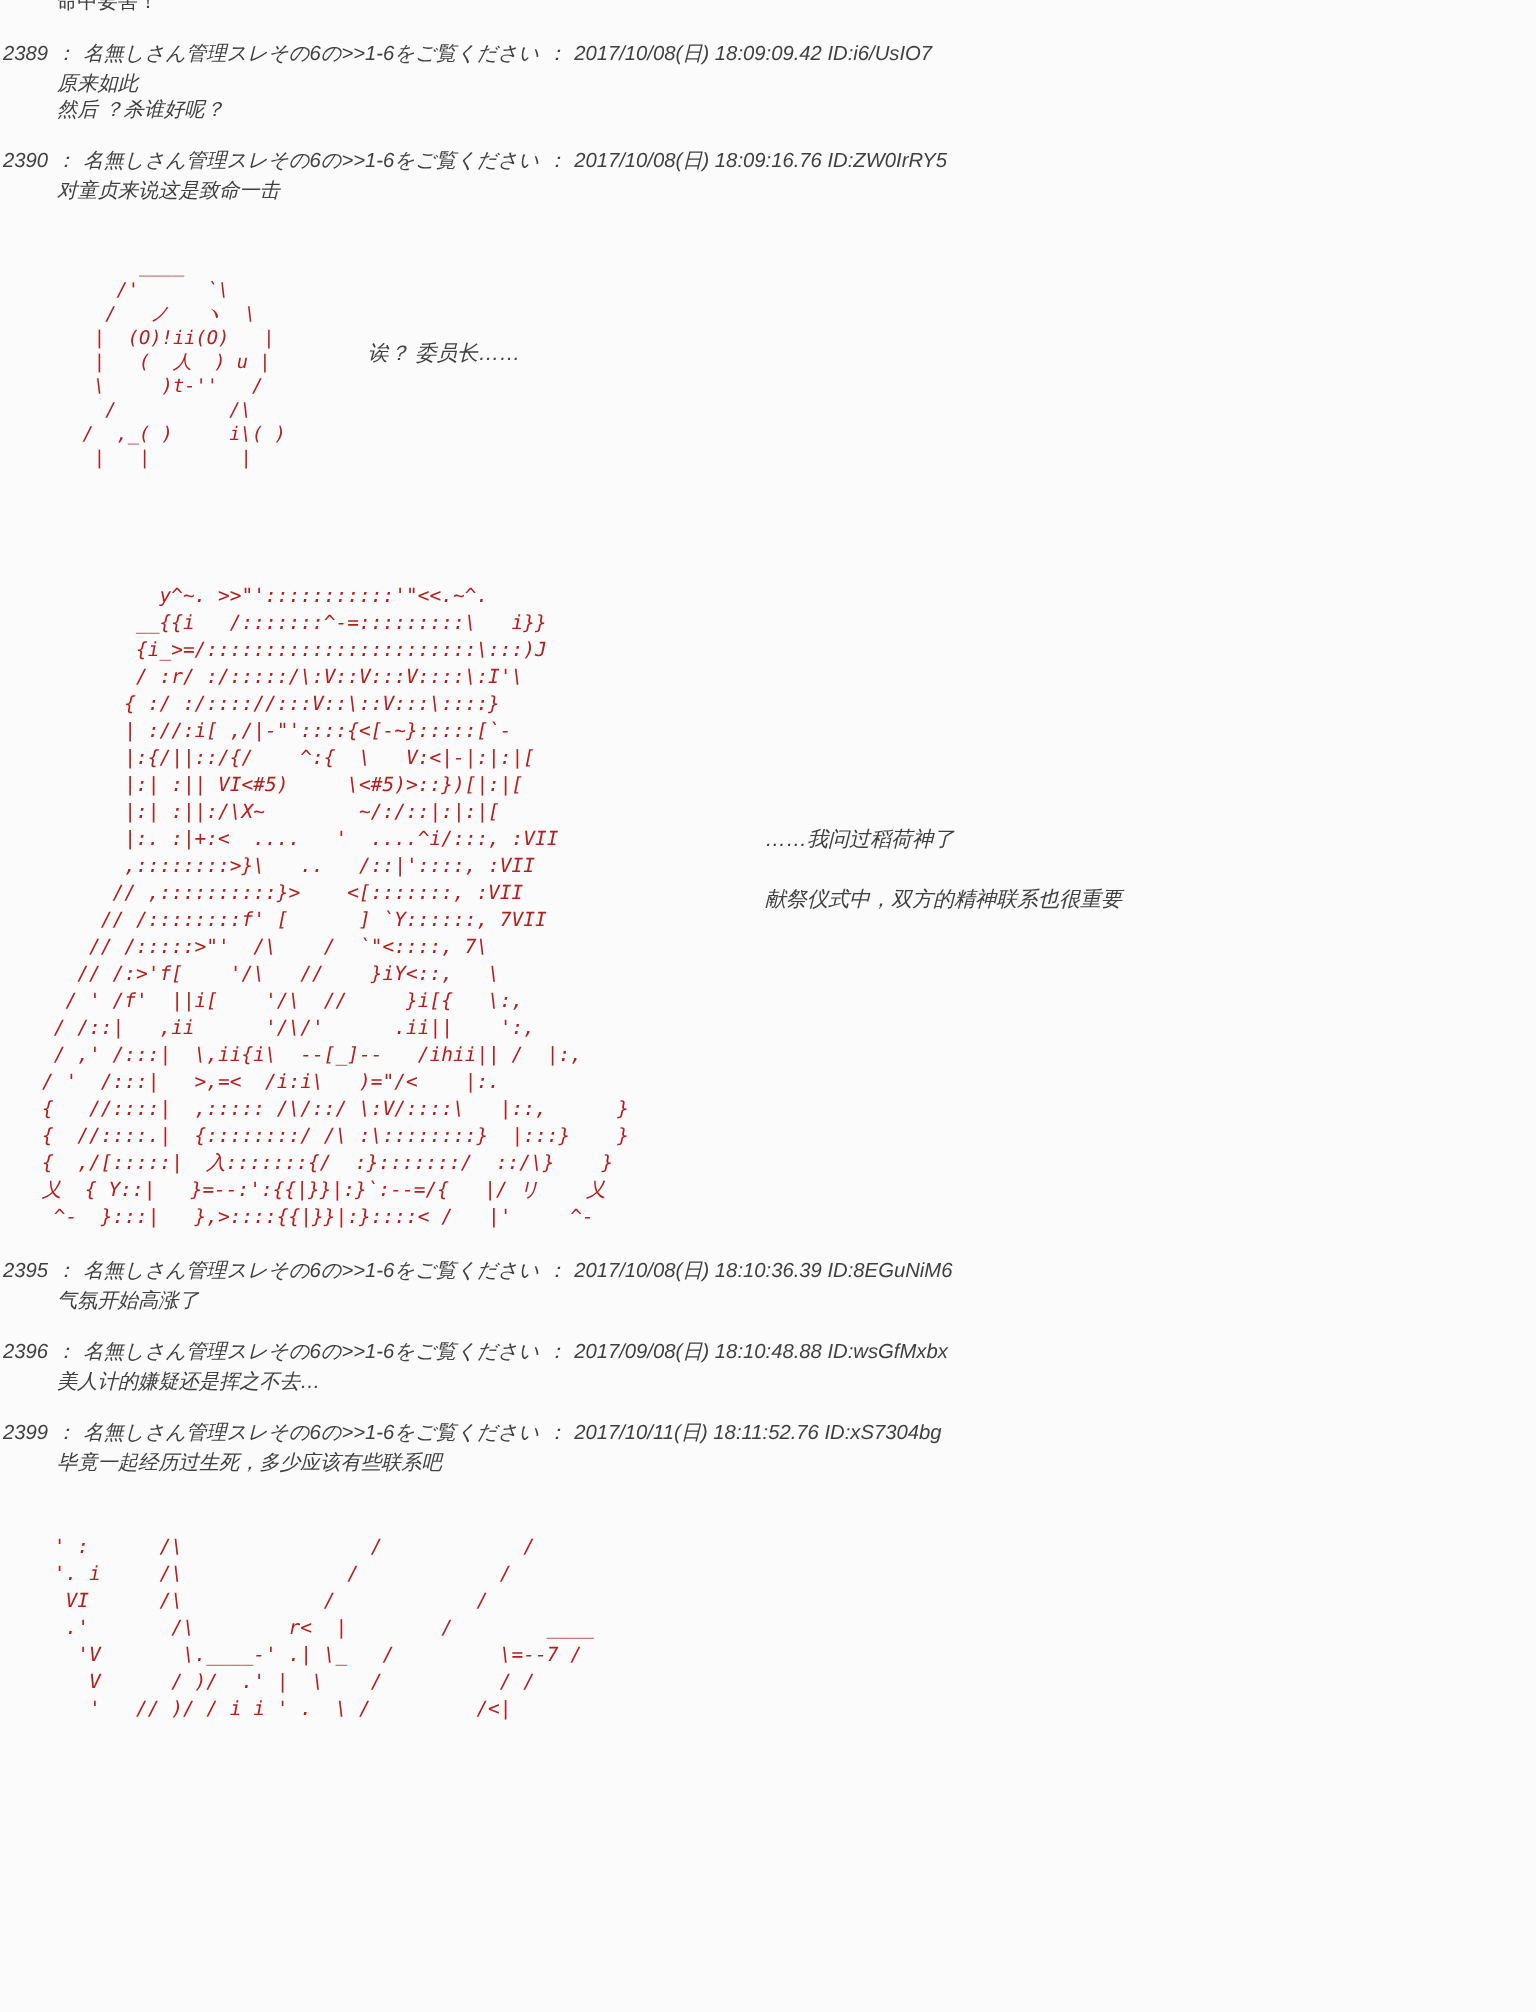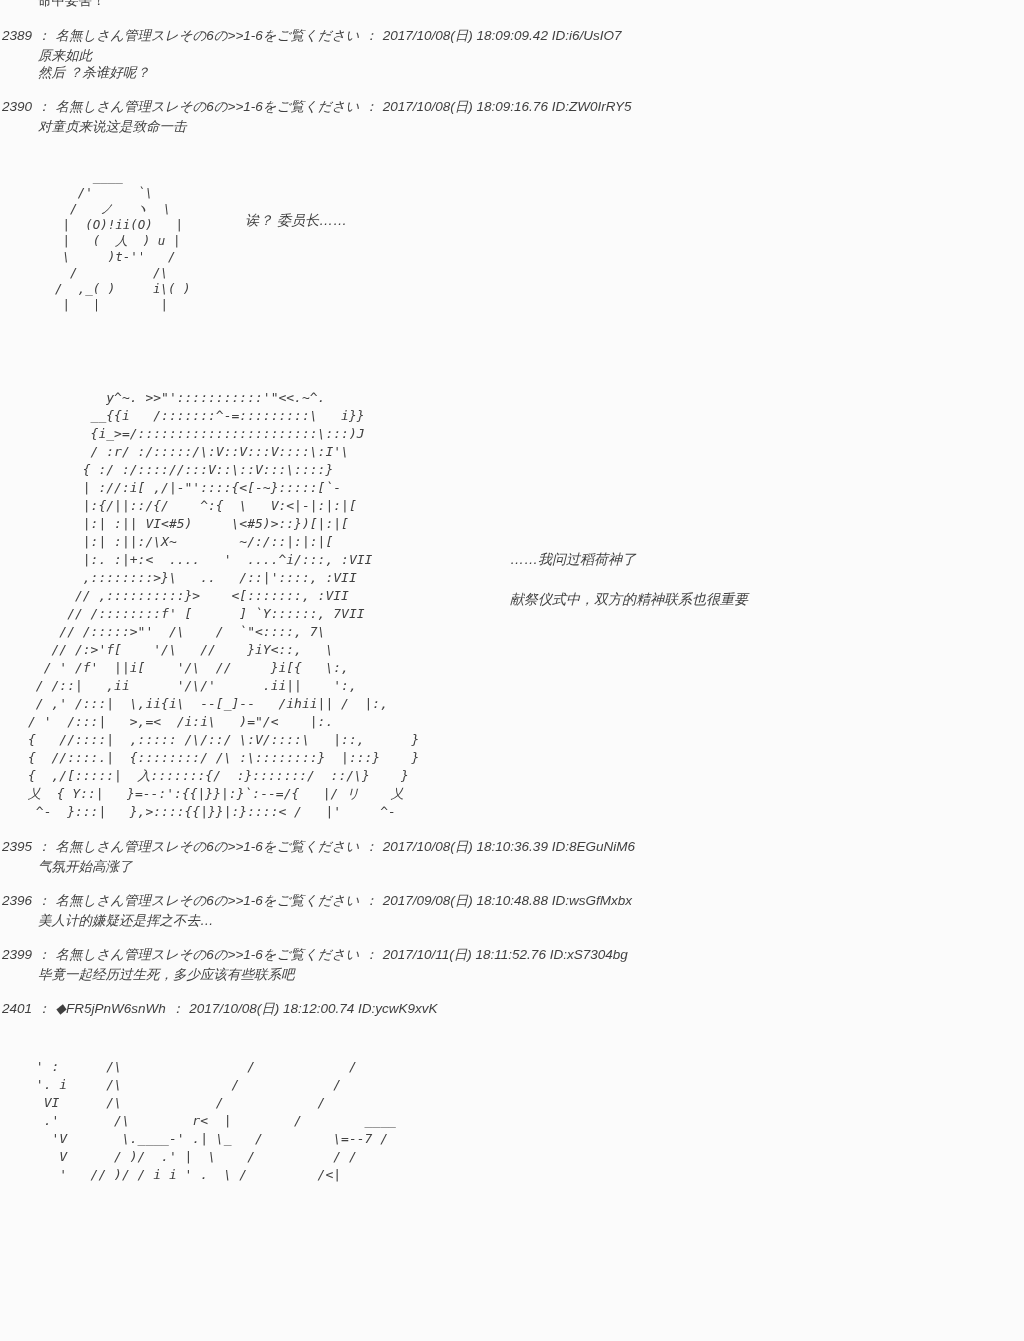--- a/index.html
+++ b/index.html
@@ -11,28 +11,28 @@
   }
   .page { position:relative; width:848px; height:1341px; overflow:hidden; }
   .frag { margin:-8px 0 0 38px; line-height:18px; }
   .post { margin-top:17px;font-style:italic; }
   .post-header { white-space:nowrap; line-height:18px; margin-left:2px; }
   .post-header .sep { margin:0 5px; }
   .post-body { margin:2px 0 0 38px; white-space:pre-line; line-height:17px; }
   .aa-wrap { position:relative; }
   pre.aa {
     margin:0; font-family:"DejaVu Sans Mono", monospace;
-    color:#404040; font-size:12.5px; line-height:16px;
+    color:#b91c1c; font-size:12.5px; line-height:16px;
   }
   pre.aa.big { font-size:13px; line-height:18px; }
   .aa1-wrap { margin:34px 0 0 40px; }
   .aa2-wrap { margin:76px 0 0 28px; }
   .aa3-wrap { margin:40px 0 0 28px; }
   .speech { position:absolute; white-space:nowrap; font-size:14px; color:#3f3f3f; }
-  .sp-1 { left:205px; top:43px; }
+  .sp-1 { left:205px; top:58px; }
   .sp-2a { left:482px; top:162px; }
   .sp-2b { left:482px; top:202px; }
 </style>
 </head>
 <body>
 
 <div class="page">
 
   <div class="frag">命中要害！</div>
 
@@ -117,24 +117,20 @@
 
   <div class="post">
     <div class="post-header">
       <span>2399</span><span class="sep">：</span><span>名無しさん管理スレその6の&gt;&gt;1-6をご覧ください</span><span class="sep">：</span><span>2017/10/11(日) 18:11:52.76</span>
       <span>ID:xS7304bg</span>
     </div>
     <div class="post-body">毕竟一起经历过生死，多少应该有些联系吧</div>
   </div>
 
   <div class="post">
-    <div class="post-header">
-      <span>2401</span><span class="sep">：</span><span>◆FR5jPnW6snWh</span><span class="sep">：</span><span>2017/10/08(日) 18:12:00.74</span>
-      <span>ID:ycwK9xvK</span>
-    </div>
     <div class="aa-wrap aa3-wrap">
       <pre class="aa big"> ' :      /\                /            /
  '. i     /\              /            /
   VI      /\            /            /
   .'       /\        r&lt;  |        /        ____
    'V       \.____-' .| \_   /         \=--7 /
     V      / )/  .' |  \    /          / /
     '   // )/ / i i ' .  \ /         /&lt;|</pre>
     </div>
   </div>

